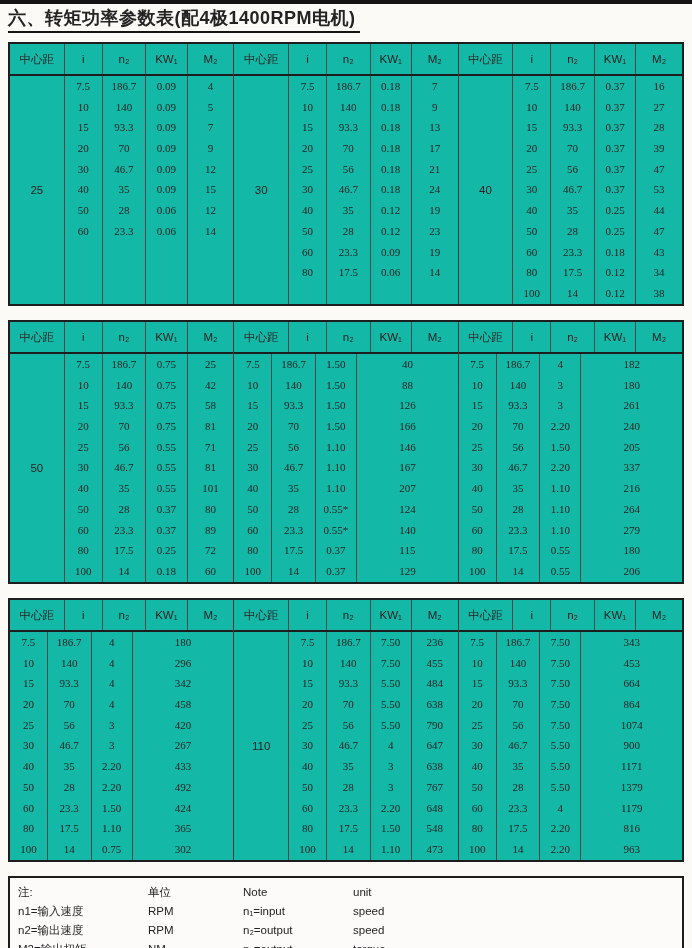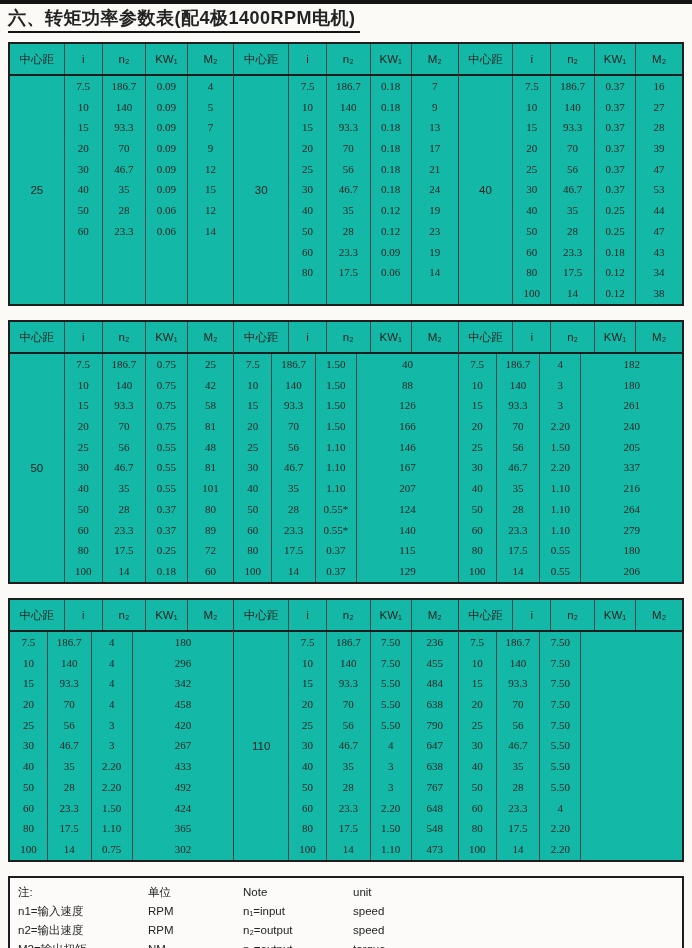--- a/index.html
+++ b/index.html
@@ -299,21 +299,21 @@
             <div class="dcell">0.37</div>
             <div class="dcell">0.37</div>
             <div class="dcell">0.25</div>
             <div class="dcell">0.18</div>
           </div>
           <div class="col dcol w4">
             <div class="dcell">25</div>
             <div class="dcell">42</div>
             <div class="dcell">58</div>
             <div class="dcell">81</div>
-            <div class="dcell">48</div>
+            <div class="dcell">71</div>
             <div class="dcell">81</div>
             <div class="dcell">101</div>
             <div class="dcell">80</div>
             <div class="dcell">89</div>
             <div class="dcell">72</div>
             <div class="dcell">60</div>
           </div>
         </div>
       </div>
       <div class="group">
@@ -614,20 +614,33 @@
             <div class="dcell">7.50</div>
             <div class="dcell">7.50</div>
             <div class="dcell">7.50</div>
             <div class="dcell">5.50</div>
             <div class="dcell">5.50</div>
             <div class="dcell">5.50</div>
             <div class="dcell">4</div>
             <div class="dcell">2.20</div>
             <div class="dcell">2.20</div>
           </div>
+          <div class="col dcol w4">
+            <div class="dcell">343</div>
+            <div class="dcell">453</div>
+            <div class="dcell">664</div>
+            <div class="dcell">864</div>
+            <div class="dcell">1074</div>
+            <div class="dcell">900</div>
+            <div class="dcell">1171</div>
+            <div class="dcell">1379</div>
+            <div class="dcell">1179</div>
+            <div class="dcell">816</div>
+            <div class="dcell">963</div>
+          </div>
         </div>
       </div>
     </section>
 
   <footer class="notebox" id="notebox">
       <div class="nrow">
         <span class="ncell">注:</span>
         <span class="ncell">单位</span>
         <span class="ncell">Note</span>
         <span class="ncell">unit</span>

